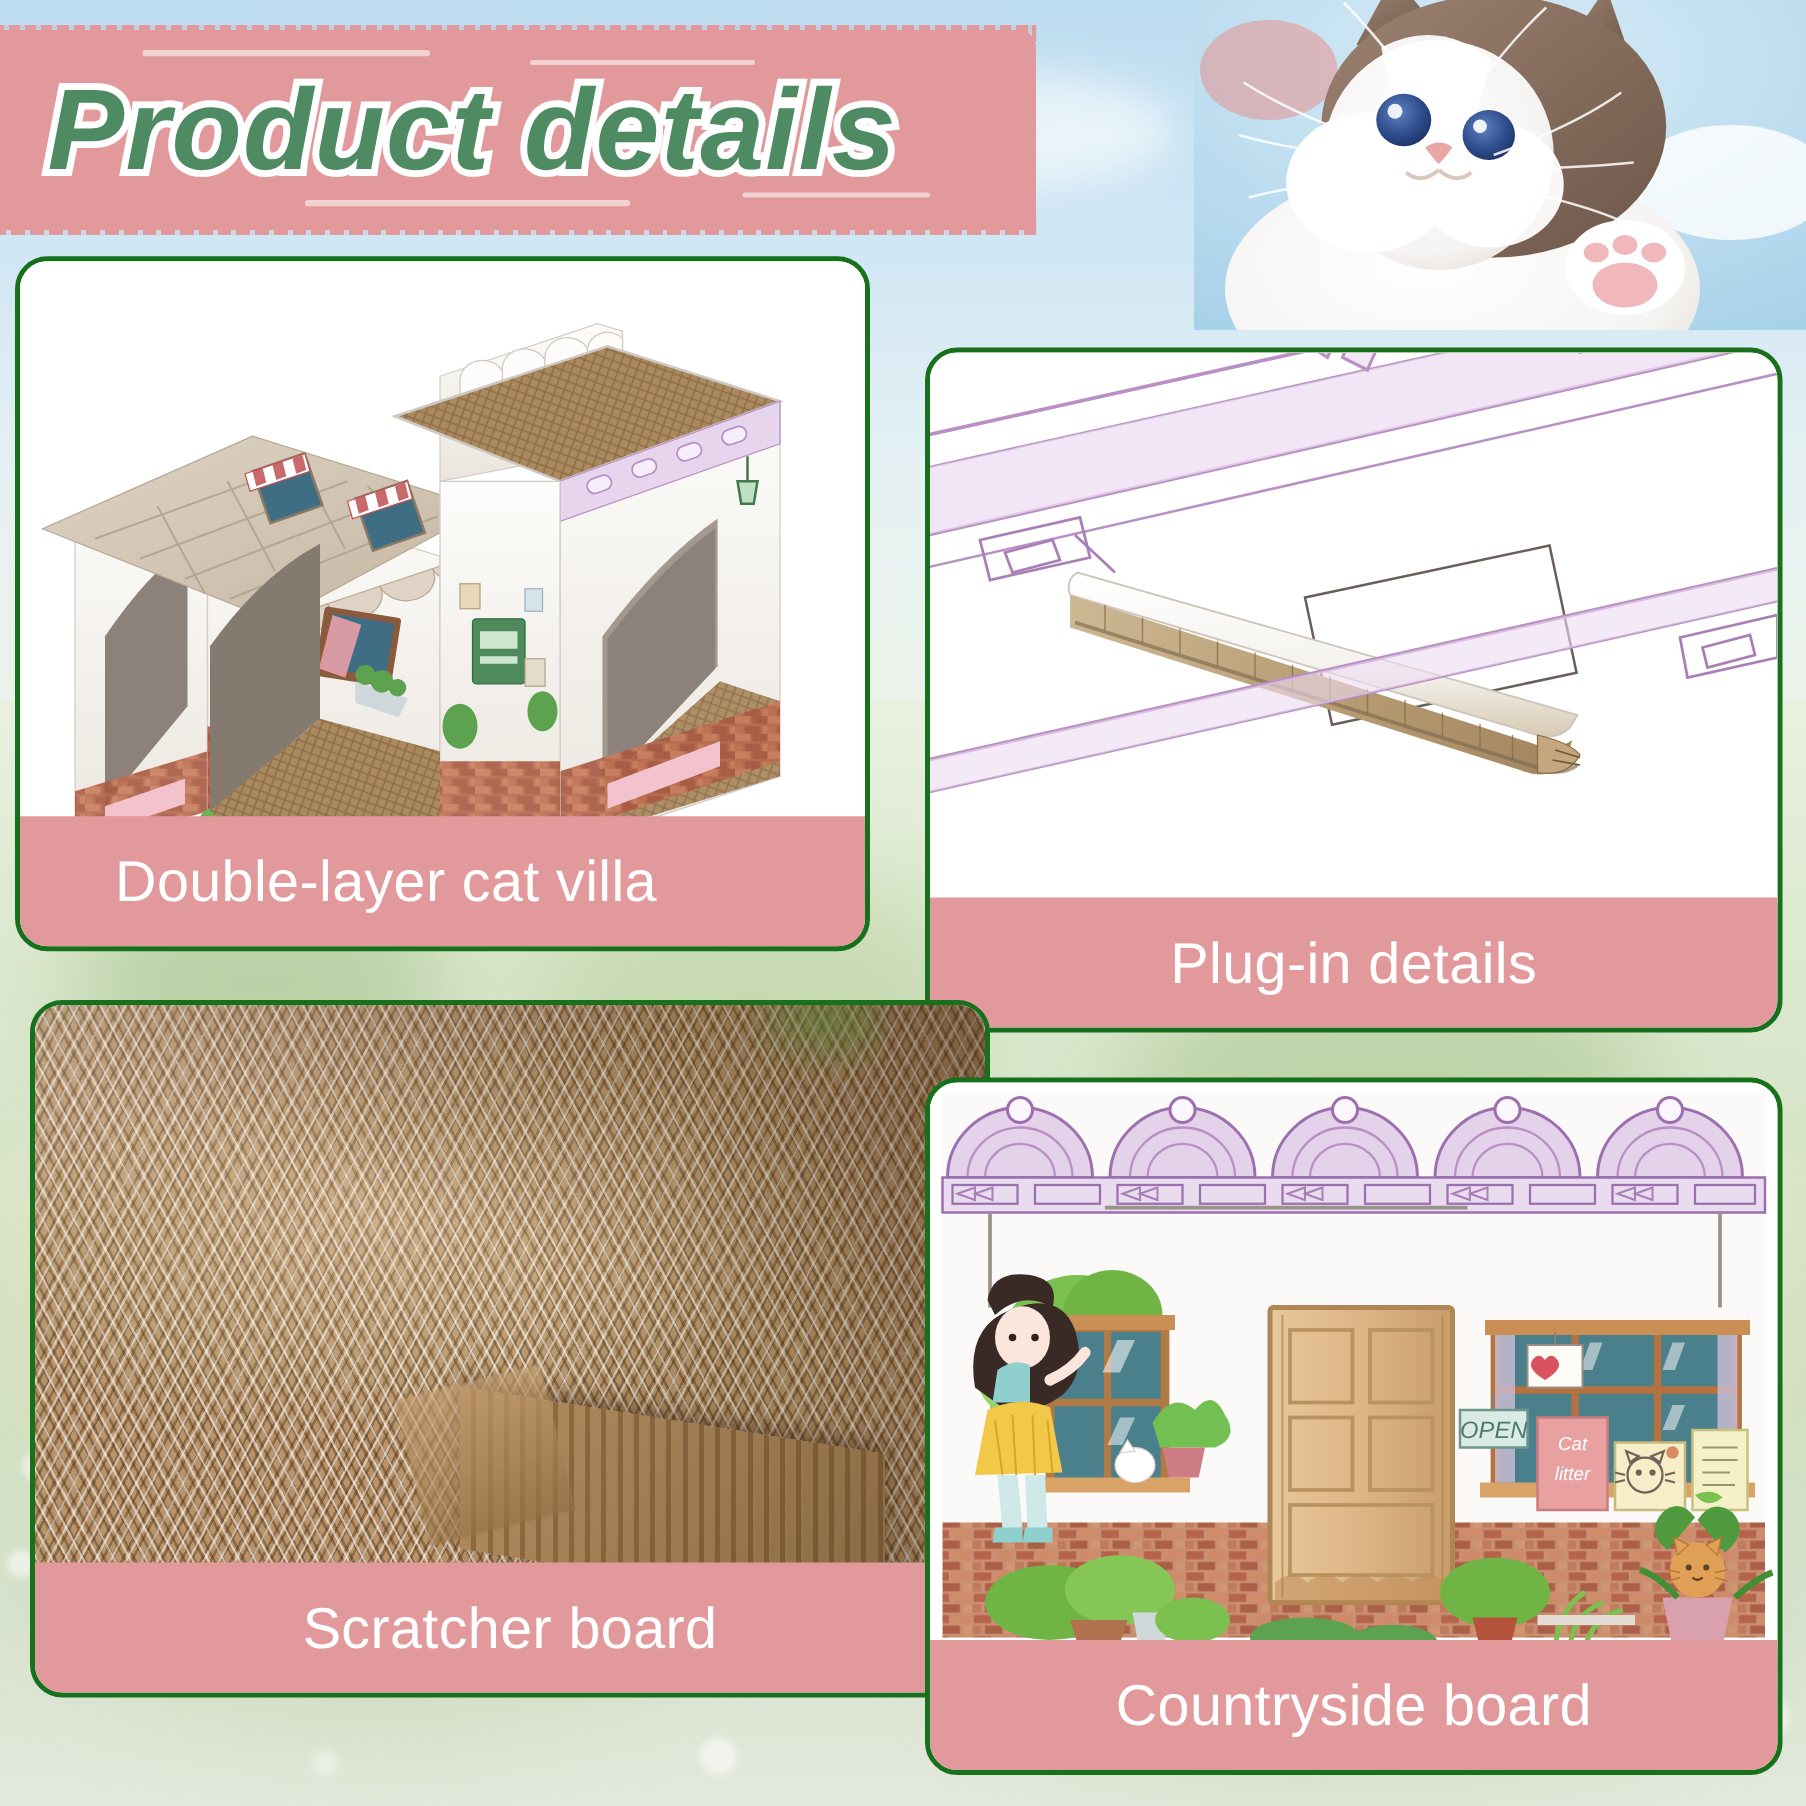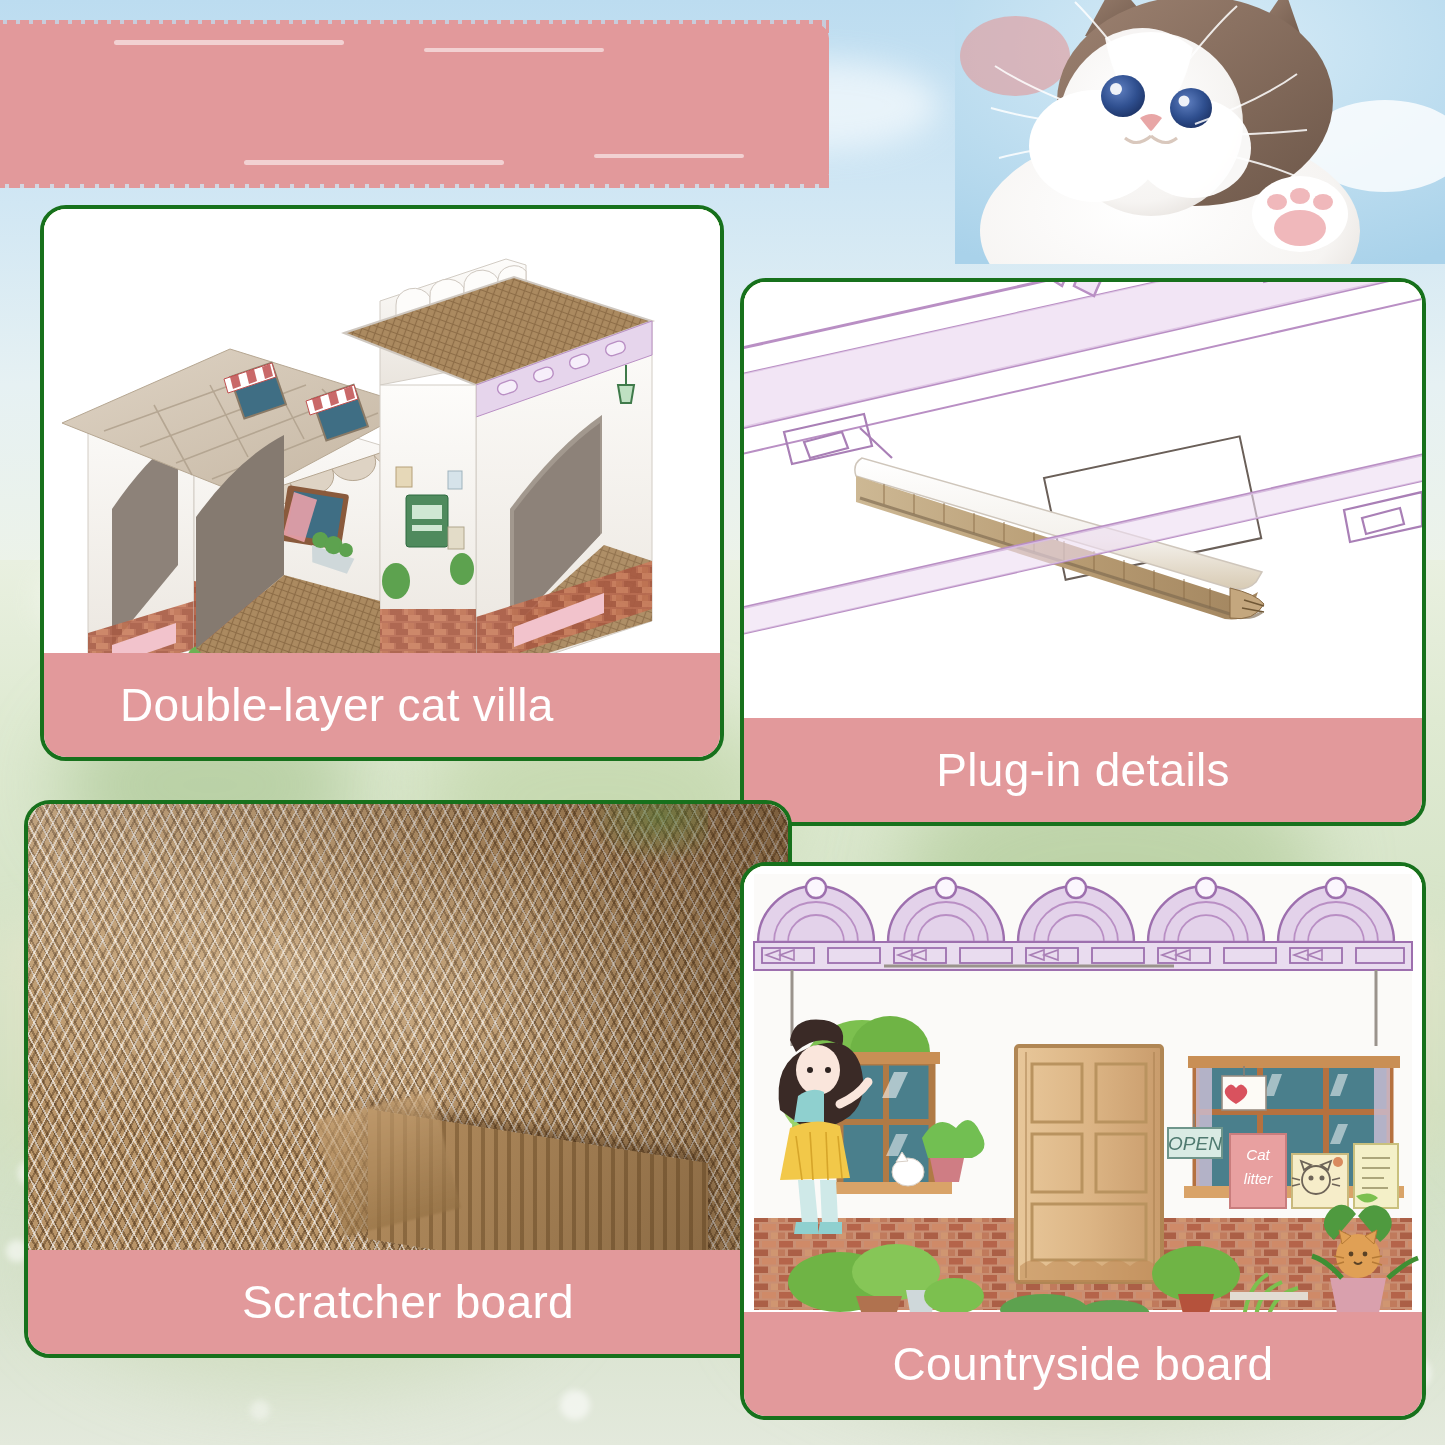--- a/index.html
+++ b/index.html
@@ -43,21 +43,21 @@
     white-space:nowrap;
   }
 
   
   #cat-photo{position:absolute;left:955px;top:-4px;width:492px;height:268px;
     overflow:hidden;}
 
   
   .card{position:absolute;border:4px solid #17711c;border-radius:26px;
     background:#ffffff;overflow:hidden;box-sizing:border-box;}
-  #card-1{left:40px;  top:205px; width:684px; height:556px;}
+  #card-1{left:12px;  top:205px; width:684px; height:556px;}
   #card-2{left:740px; top:278px; width:686px; height:548px;}
   #card-3{left:24px;  top:800px; width:768px; height:558px;}
   #card-4{left:740px; top:862px; width:686px; height:558px;}
 
   .photo{position:absolute;left:0;top:0;right:0;overflow:hidden;background:#fef9c3;}
   .caption{position:absolute;left:0;right:0;bottom:0;background:#e2999b;
     display:flex;align-items:center;color:#ffffff;
     font-size:46px;font-weight:400;letter-spacing:.3px;}
   .caption.left{justify-content:flex-start;padding-left:76px;}
   .caption.center{justify-content:center;}
@@ -180,20 +180,21 @@
 <div id="banner">
   <div class="banner-paint"></div>
   <div class="paint-edge" style="top:-4px;
       background:repeating-linear-gradient(90deg,#e2999b 0 9px,rgba(226,153,155,.25) 9px 13px);"></div>
   <div class="paint-edge" style="bottom:-4px;
       background:repeating-linear-gradient(90deg,#e2999b 0 11px,rgba(226,153,155,.2) 11px 15px);"></div>
   <div class="paint-streak" style="left:120px;top:16px;width:230px;height:5px;"></div>
   <div class="paint-streak" style="left:430px;top:24px;width:180px;height:4px;"></div>
   <div class="paint-streak" style="left:250px;top:136px;width:260px;height:5px;"></div>
   <div class="paint-streak" style="left:600px;top:130px;width:150px;height:4px;"></div>
+  <div id="banner-title">Product details</div>
 </div>
 
 <div class="card" id="card-1">
   <div class="photo" style="height:452px;">
     <svg width="676" height="452" viewBox="0 0 676 452">
       <defs>
         <linearGradient id="board" x1="0" y1="0" x2="0" y2="1">
           <stop offset="0%" stop-color="#fdfcfa"></stop>
             <stop offset="100%" stop-color="#eae5de"></stop>
         </linearGradient>

